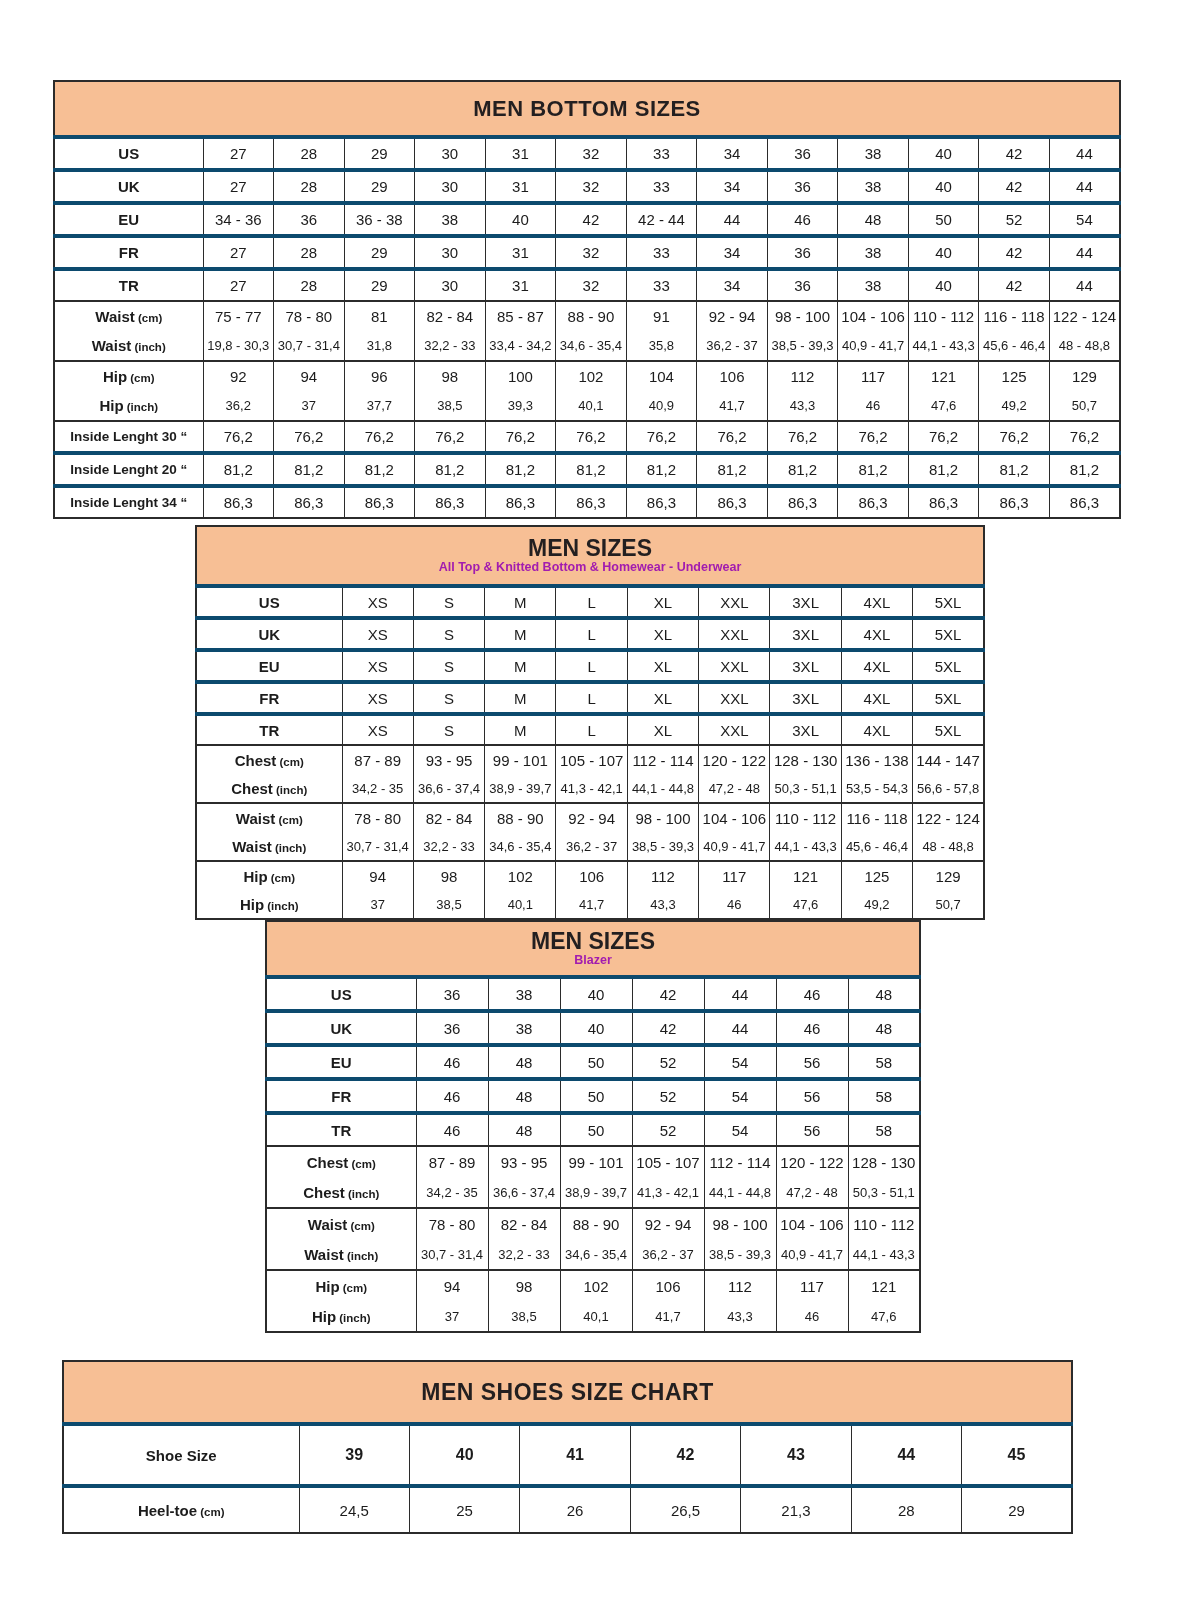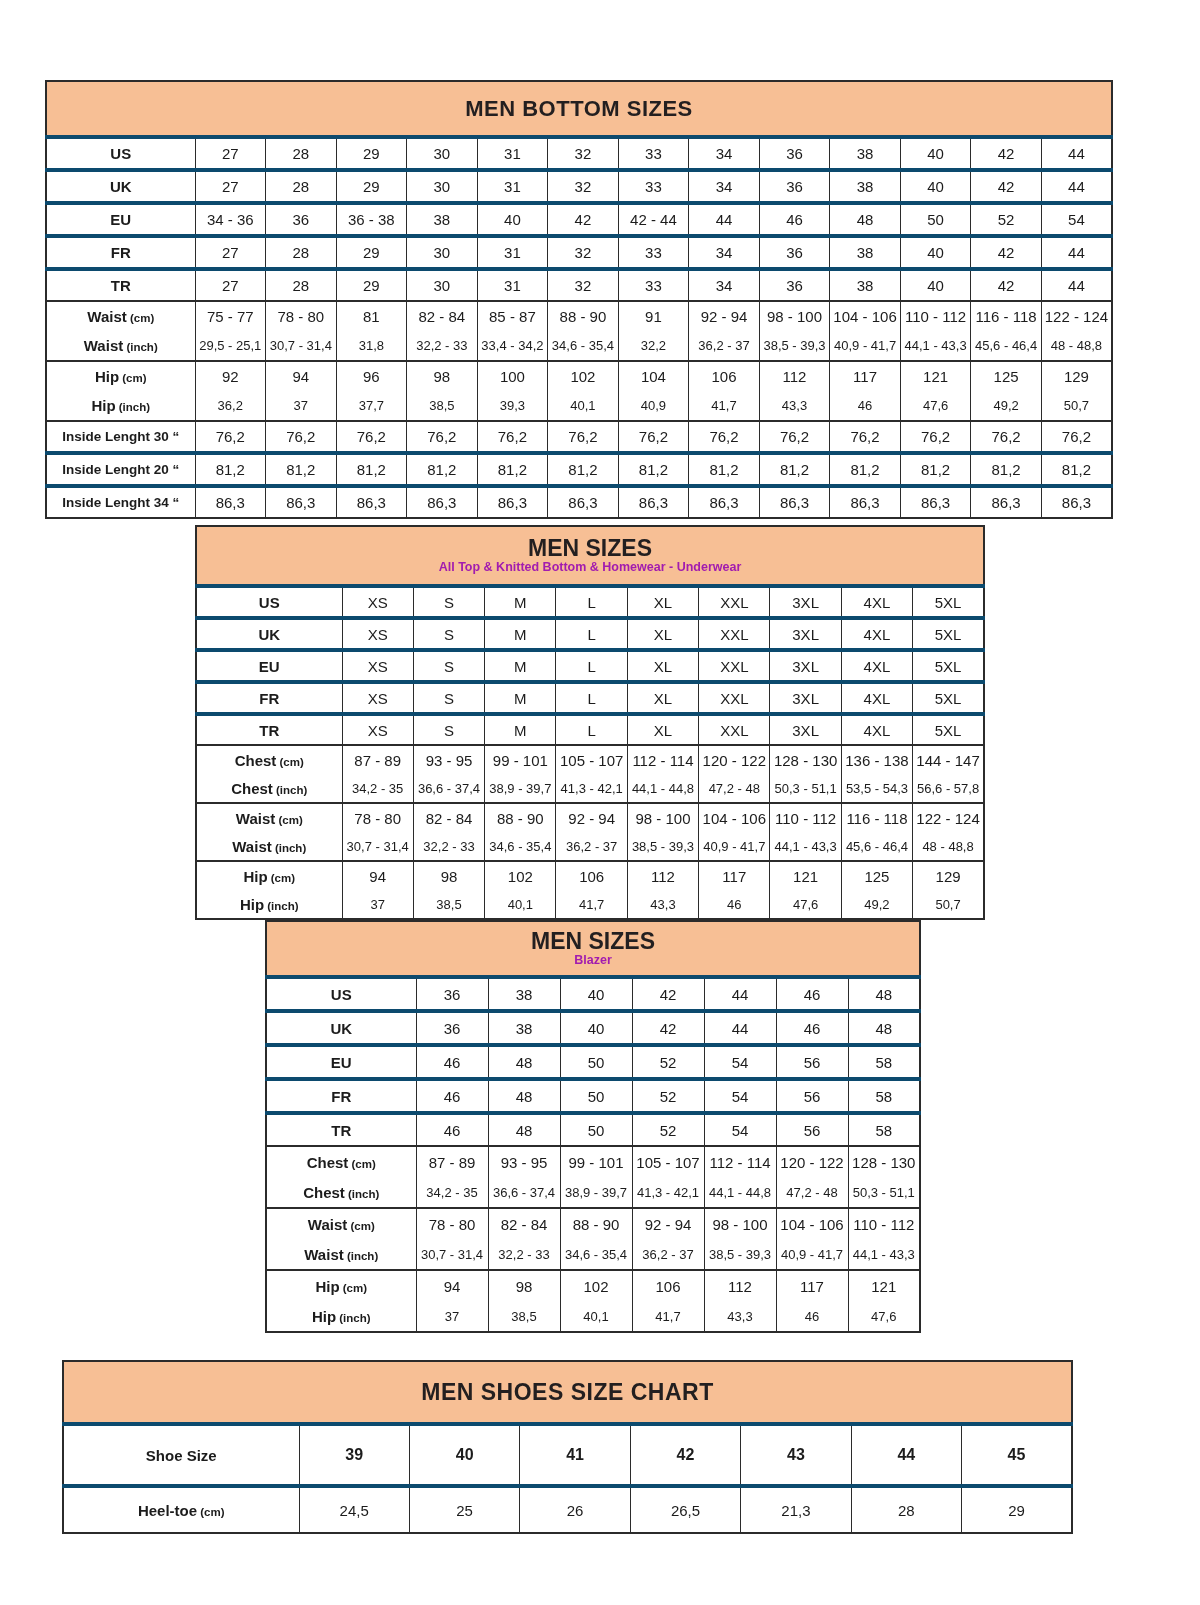--- a/index.html
+++ b/index.html
@@ -23,21 +23,21 @@
   }
   table.size-table tbody{border-top:4px solid #0c4a6e;}
   table.size-table tbody.sep2{border-top:2px solid #2b2b2b;padding-left:13px;}
   td.label{text-align:left;padding-left:14px;font-weight:bold;}
   td.label .unit{font-size:11.5px;font-weight:bold;}
   td.label.long{font-size:13.5px;}
   tr.small td.val{font-size:13px;}
   .title{font-weight:bold;color:#231f20;line-height:1.05;}
   .subtitle{font-weight:bold;color:#a21caf;font-size:12.5px;line-height:1.2;}
   
-  .t1{left:45px;top:80px;width:1068px;}
+  .t1{left:53px;top:80px;width:1068px;}
   .t1 col.c-label{width:149px;}
   .t1 th.band{height:49px;}
   .t1 .title{font-size:22px;letter-spacing:.5px;}
   .t1 td{height:29px;}
   .t2{left:195px;top:525px;width:790px;}
   .t2 col.c-label{width:146px;}
   .t2 th.band{height:53px;}
   .t2 .title{font-size:23px;}
   .t2 td{height:28px;}
   .t3{left:265px;top:920px;width:656px;}
@@ -184,27 +184,27 @@
           <td class="val">91</td>
           <td class="val">92 - 94</td>
           <td class="val">98 - 100</td>
           <td class="val">104 - 106</td>
           <td class="val">110 - 112</td>
           <td class="val">116 - 118</td>
           <td class="val">122 - 124</td>
         </tr>
         <tr class="small">
           <td class="label"><span>Waist</span><span class="unit"> (inch)</span></td>
-          <td class="val">29,5 - 25,1</td>
+          <td class="val">19,8 - 30,3</td>
           <td class="val">30,7 - 31,4</td>
           <td class="val">31,8</td>
           <td class="val">32,2 - 33</td>
           <td class="val">33,4 - 34,2</td>
           <td class="val">34,6 - 35,4</td>
-          <td class="val">32,2</td>
+          <td class="val">35,8</td>
           <td class="val">36,2 - 37</td>
           <td class="val">38,5 - 39,3</td>
           <td class="val">40,9 - 41,7</td>
           <td class="val">44,1 - 43,3</td>
           <td class="val">45,6 - 46,4</td>
           <td class="val">48 - 48,8</td>
         </tr>
       </tbody>
       <tbody class="sec-6 sep2">
         <tr>

